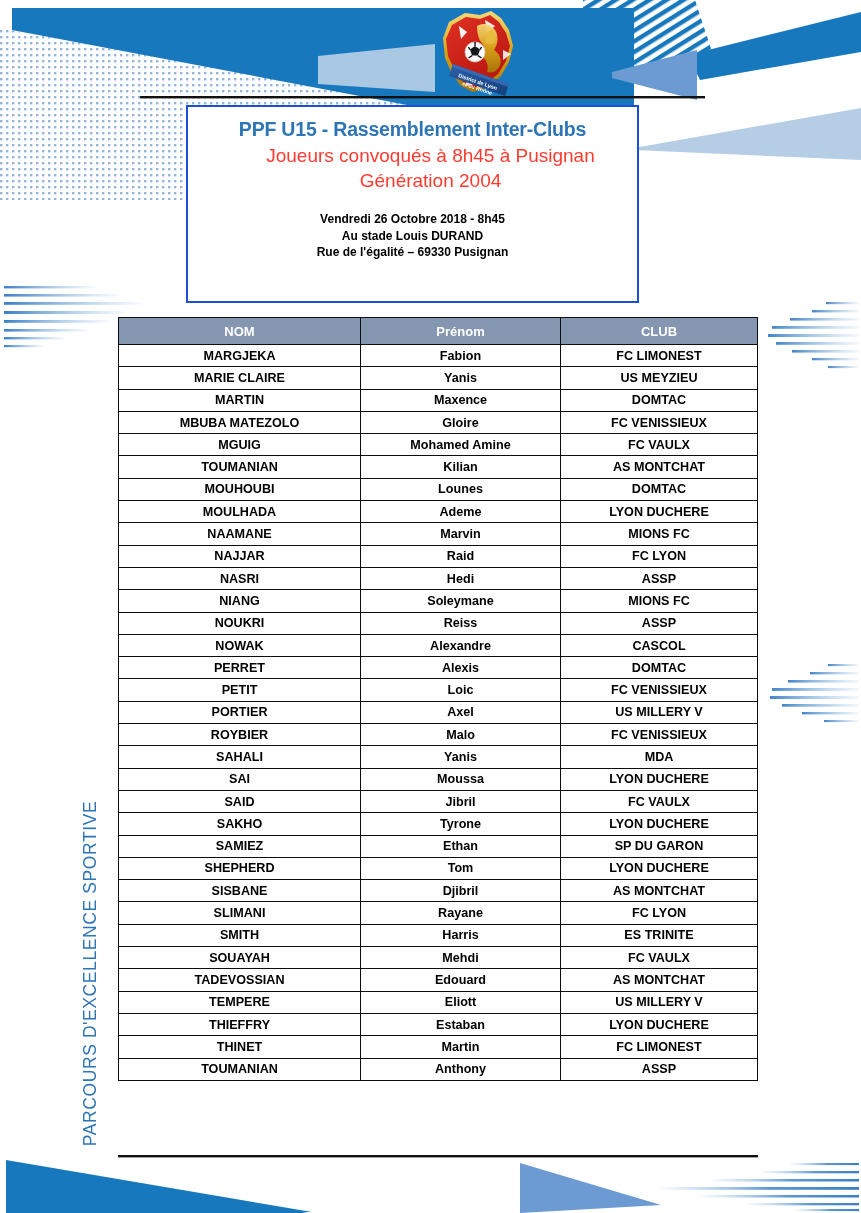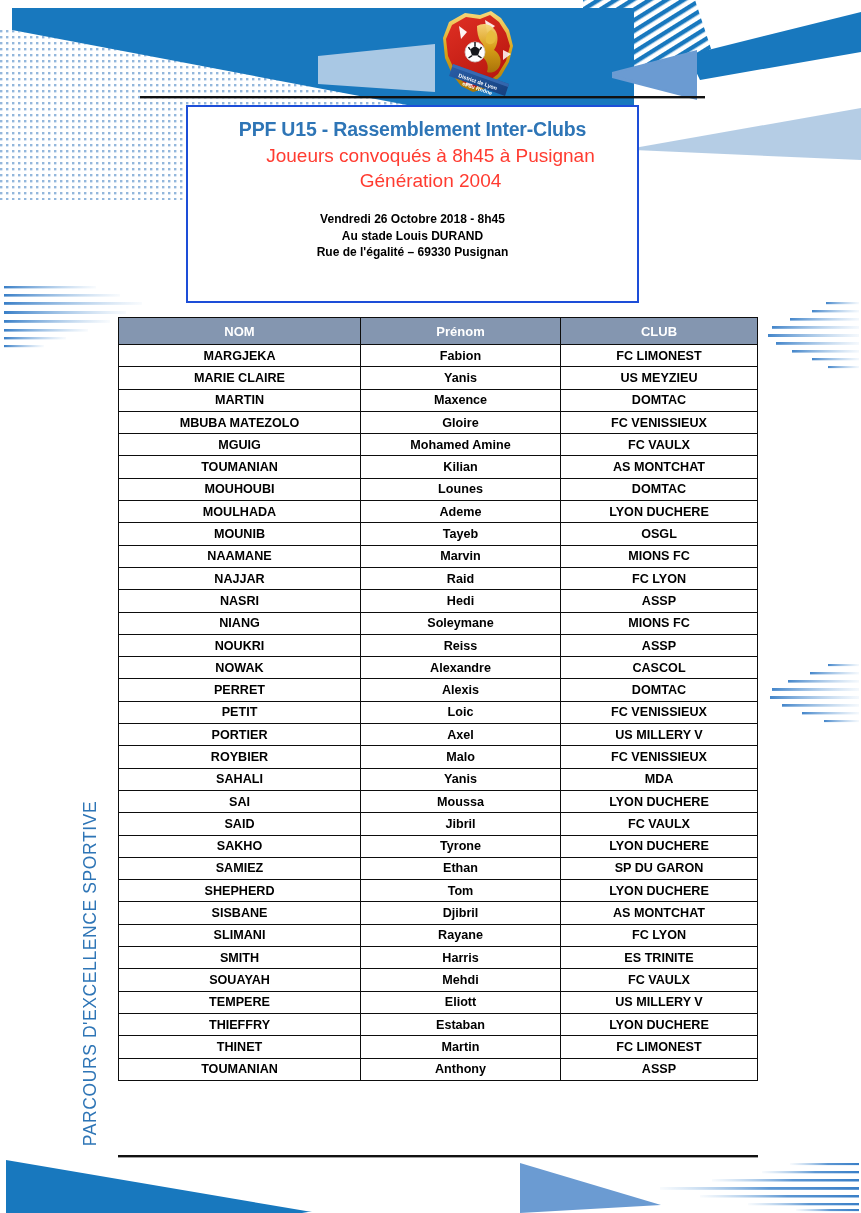--- a/index.html
+++ b/index.html
@@ -328,25 +328,20 @@
             <td>MOUHOUBI</td>
             <td>Lounes</td>
             <td>DOMTAC</td>
           </tr>
           <tr>
             <td>MOULHADA</td>
             <td>Ademe</td>
             <td>LYON DUCHERE</td>
           </tr>
           <tr>
-            <td>MOUNIB</td>
-            <td>Tayeb</td>
-            <td>OSGL</td>
-          </tr>
-          <tr>
             <td>NAAMANE</td>
             <td>Marvin</td>
             <td>MIONS FC</td>
           </tr>
           <tr>
             <td>NAJJAR</td>
             <td>Raid</td>
             <td>FC LYON</td>
           </tr>
           <tr>
@@ -433,20 +428,25 @@
             <td>SMITH</td>
             <td>Harris</td>
             <td>ES TRINITE</td>
           </tr>
           <tr>
             <td>SOUAYAH</td>
             <td>Mehdi</td>
             <td>FC VAULX</td>
           </tr>
           <tr>
+            <td>TADEVOSSIAN</td>
+            <td>Edouard</td>
+            <td>AS MONTCHAT</td>
+          </tr>
+          <tr>
             <td>TEMPERE</td>
             <td>Eliott</td>
             <td>US MILLERY V</td>
           </tr>
           <tr>
             <td>THIEFFRY</td>
             <td>Estaban</td>
             <td>LYON DUCHERE</td>
           </tr>
           <tr>

